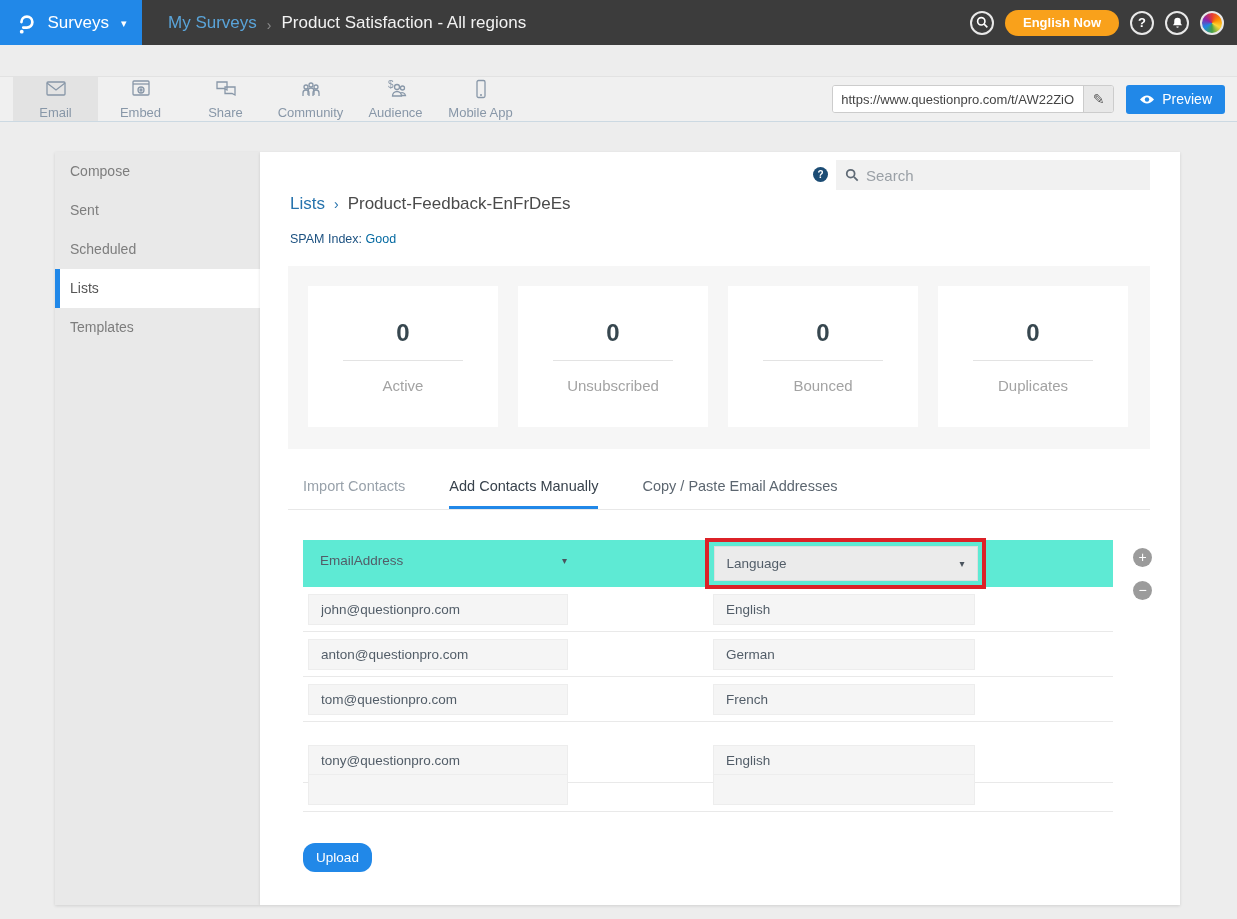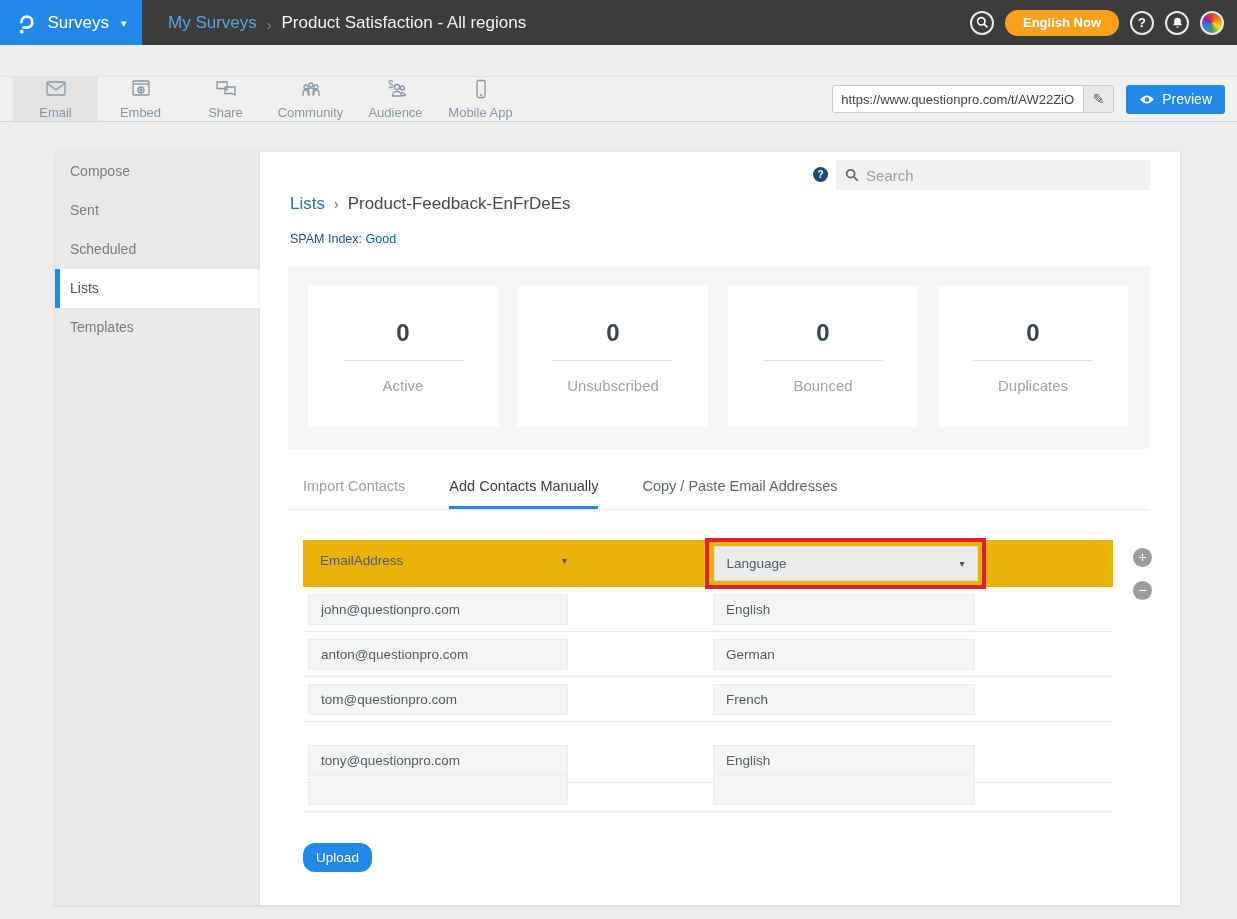--- a/index.html
+++ b/index.html
@@ -75,21 +75,21 @@
   .stat-card .divider { width:120px; height:1px; background:#e3e3e3; margin:13px 0 16px; }
   .stat-card .lab { font-size:15px; color:#a3a3a3; }
 
   
   .tabs { position:absolute; left:28px; top:326px; width:862px; height:32px; border-bottom:1px solid #e8e8e8; display:flex; gap:44px; padding-left:15px; }
   .tab { font-size:14.5px; padding-bottom:13px; cursor:pointer; color:#98a1aa; white-space:nowrap; }
   .tab.t2 { color:#5c6670; }
   .tab.active { color:#38424c; border-bottom:3px solid #2188e8; }
 
   
-  .map-head { position:absolute; left:43px; top:388px; width:810px; height:47px; background:#eab308; }
+  .map-head { position:absolute; left:43px; top:388px; width:810px; height:47px; background:#5eead4; }
   .dd { display:flex; align-items:center; justify-content:space-between; font-size:13.5px; color:#525d68; cursor:pointer; }
   .dd .caret { font-size:10px; color:#4a545e; }
   .dd-email { position:absolute; left:17px; top:13px; width:247px; }
   .red-box { position:absolute; left:402px; top:-2px; width:281px; height:51px; border:4px solid #dc2127; display:flex; align-items:center; justify-content:center; background:transparent; }
   .dd-lang { width:264px; height:35px; background:#ebebeb; border:1px solid #dedede; padding:0 12px; }
 
   .contact-row { position:absolute; left:43px; width:810px; height:45px; border-bottom:1px solid #e9e9e9; }
   .contact-row input { position:absolute; top:7px; height:31px; background:#f5f5f5; border:1px solid #ededed; font-size:13.5px; color:#525d68; padding:0 12px; outline:none; font-family:"Liberation Sans",sans-serif; }
   .contact-row .c-email { left:5px; width:260px; }
   .contact-row .c-lang { left:410px; width:262px; }

